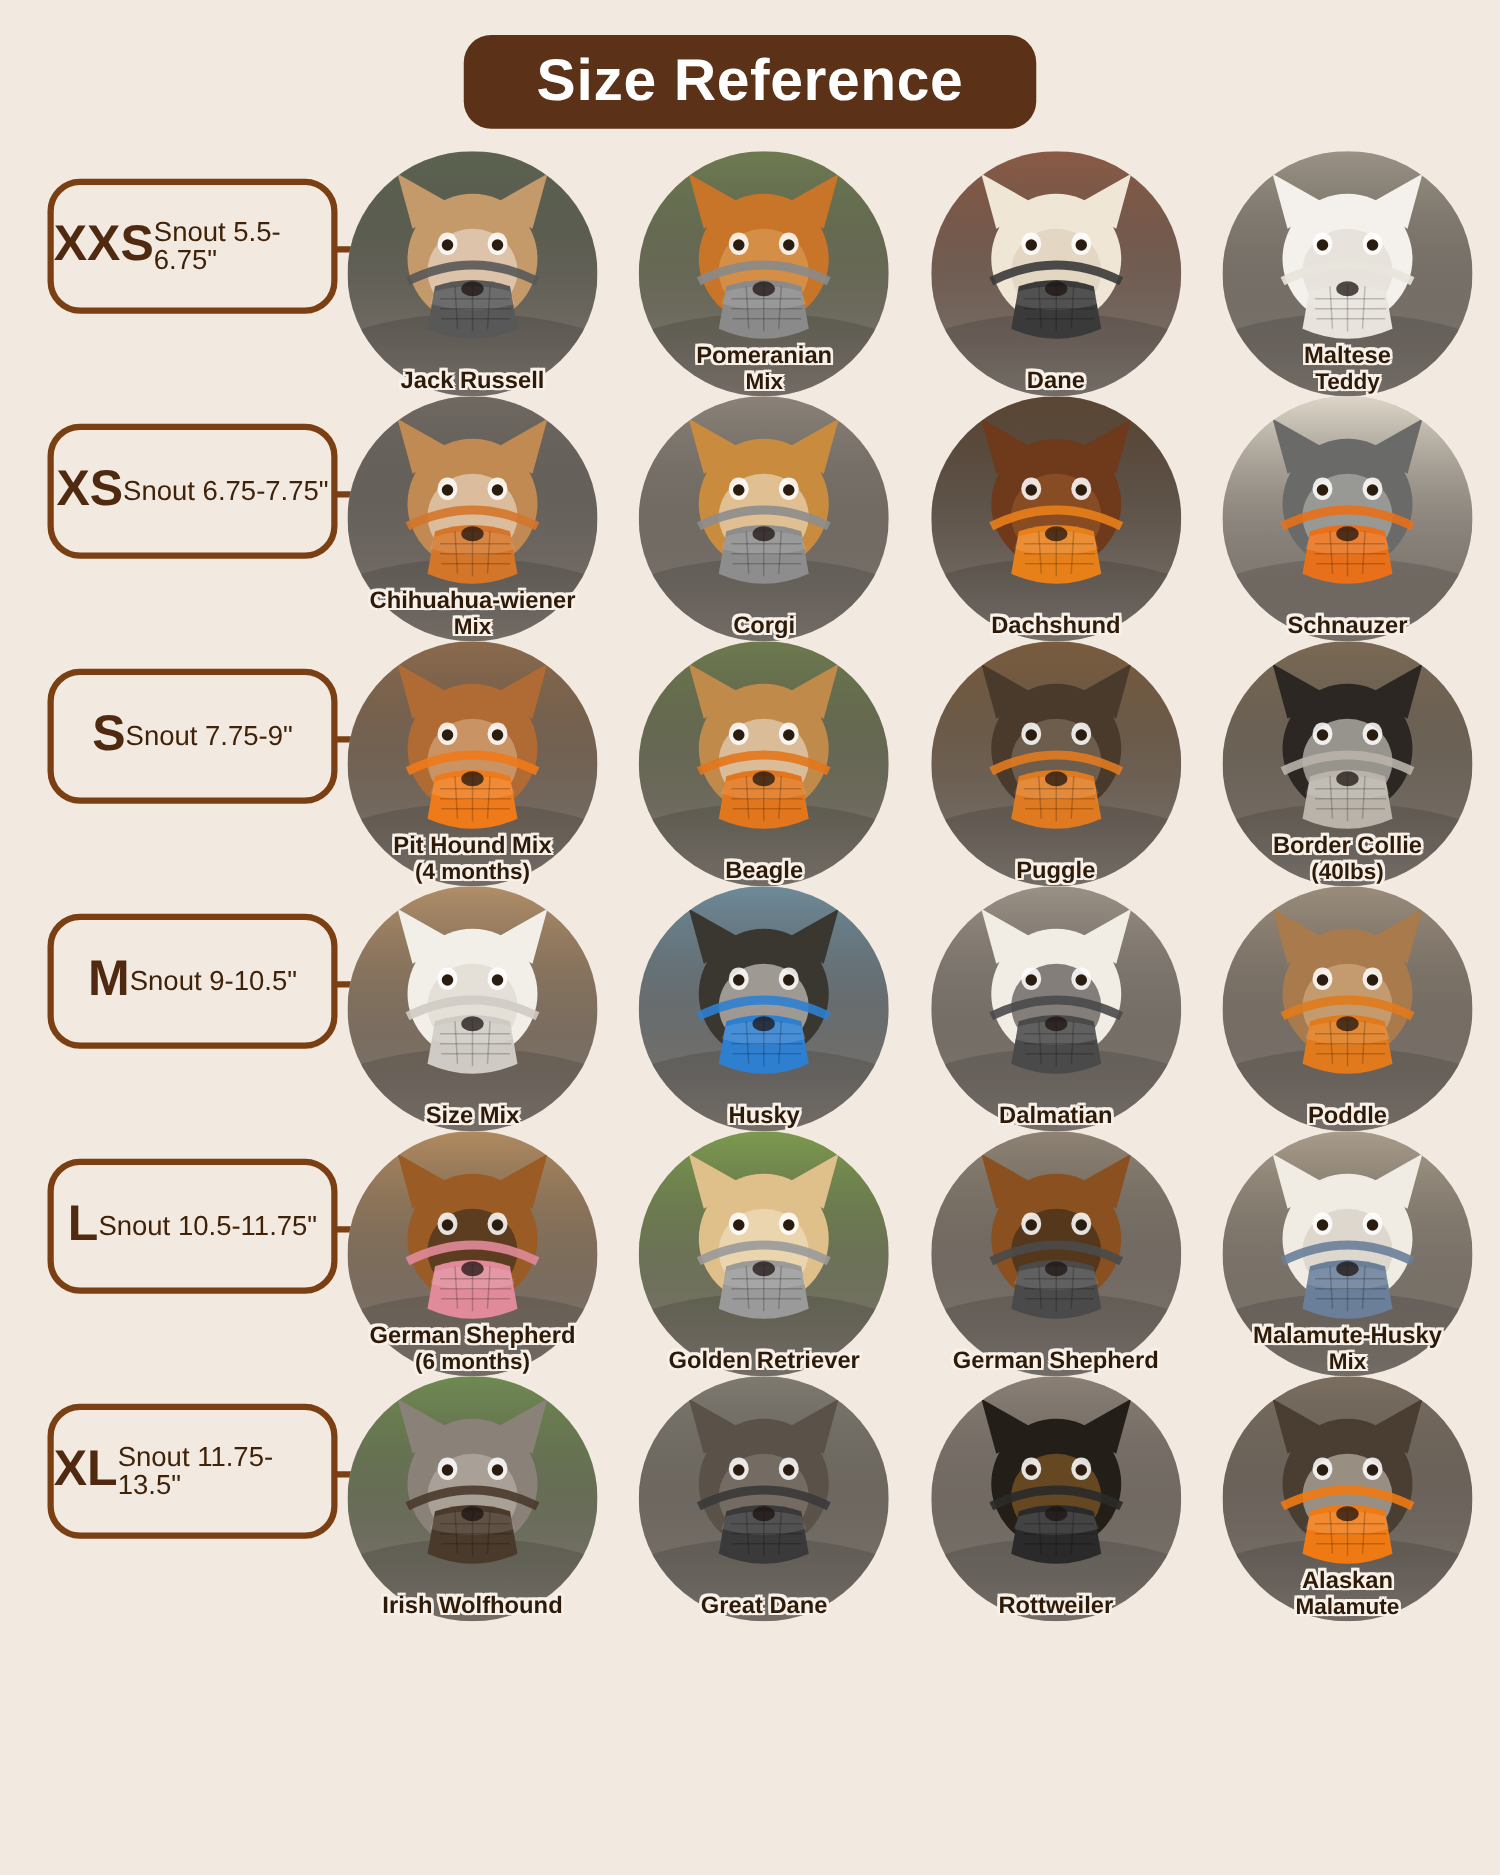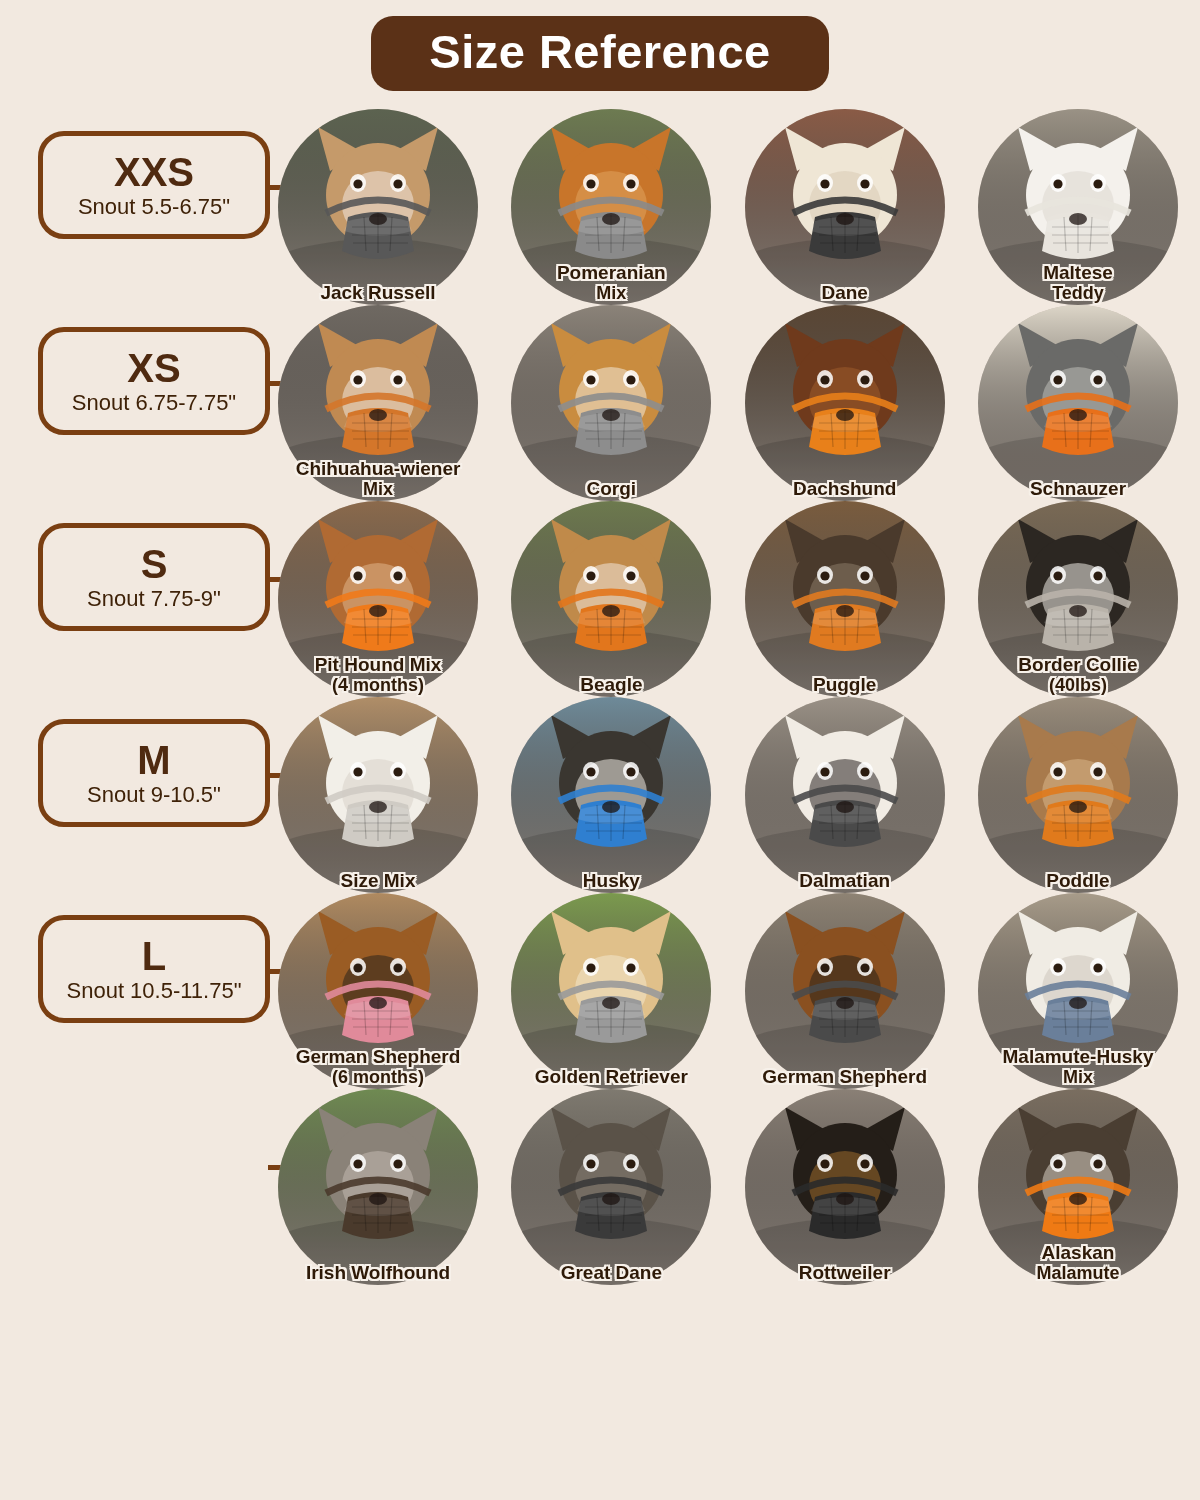--- a/index.html
+++ b/index.html
@@ -12,21 +12,21 @@
   .page {
     position: relative;
     width: 1200px; height: 1500px;
     background: #f2e9e0;
     overflow: hidden;
   }
 
   
   .title-wrap {
     display: flex; justify-content: center;
-    padding-top: 16px;
+    padding-top: 28px;
   }
   .title {
     background: #5b3117;
     color: #ffffff;
     font-size: 47px;
     font-weight: bold;
     letter-spacing: 0.5px;
     padding: 11px 58px 15px 58px;
     border-radius: 22px;
     line-height: 1.05;
@@ -53,21 +53,21 @@
   .size-pill {
     position: absolute;
     left: 38px;
     top: 22px;
     width: 232px;
     height: 108px;
     border: 5px solid #7a3f12;
     border-radius: 26px;
     background: transparent;
     display: flex;
-    flex-direction: column;
+    flex-direction: row;
     align-items: center;
     justify-content: center;
   }
   .size-label {
     color: #4f2a10;
     font-size: 40px;
     font-weight: bold;
     line-height: 1;
     margin-bottom: 4px;
   }
@@ -1008,20 +1008,24 @@
 
     <path d="M48 104 q52 -26 104 0" stroke="#6a7f9a" stroke-width="7" fill="none" opacity="0.9"></path>
     <ellipse cx="100" cy="110" rx="9" ry="6" fill="#1c1310" opacity="0.75"></ellipse>
   </svg>
             </div>
             <div class="caption"><span>Malamute-Husky</span><span class="sub">Mix</span></div>
           </div>
         </div>
       </div>
       <div class="row">
+        <div class="size-pill">
+          <div class="size-label">XL</div>
+          <div class="size-snout">Snout 11.75-13.5"</div>
+        </div>
         <div class="connector"></div>
         <div class="cards">
           <div class="card">
             <div class="capbg"></div>
             <div class="photo">
   <svg viewBox="0 0 200 196" preserveAspectRatio="xMidYMid slice" aria-hidden="true">
     <defs>
       <linearGradient id="g50" x1="0" y1="0" x2="0" y2="1">
         <stop offset="0%" stop-color="#6f8a52"></stop>
         <stop offset="100%" stop-color="#00000055"></stop>

